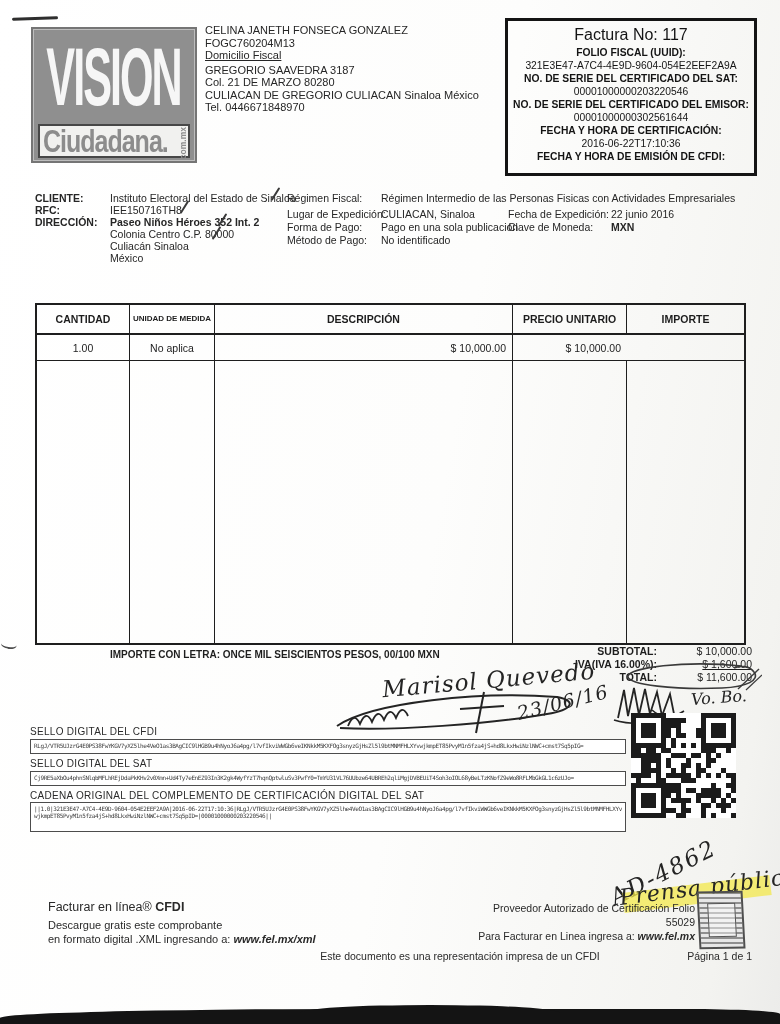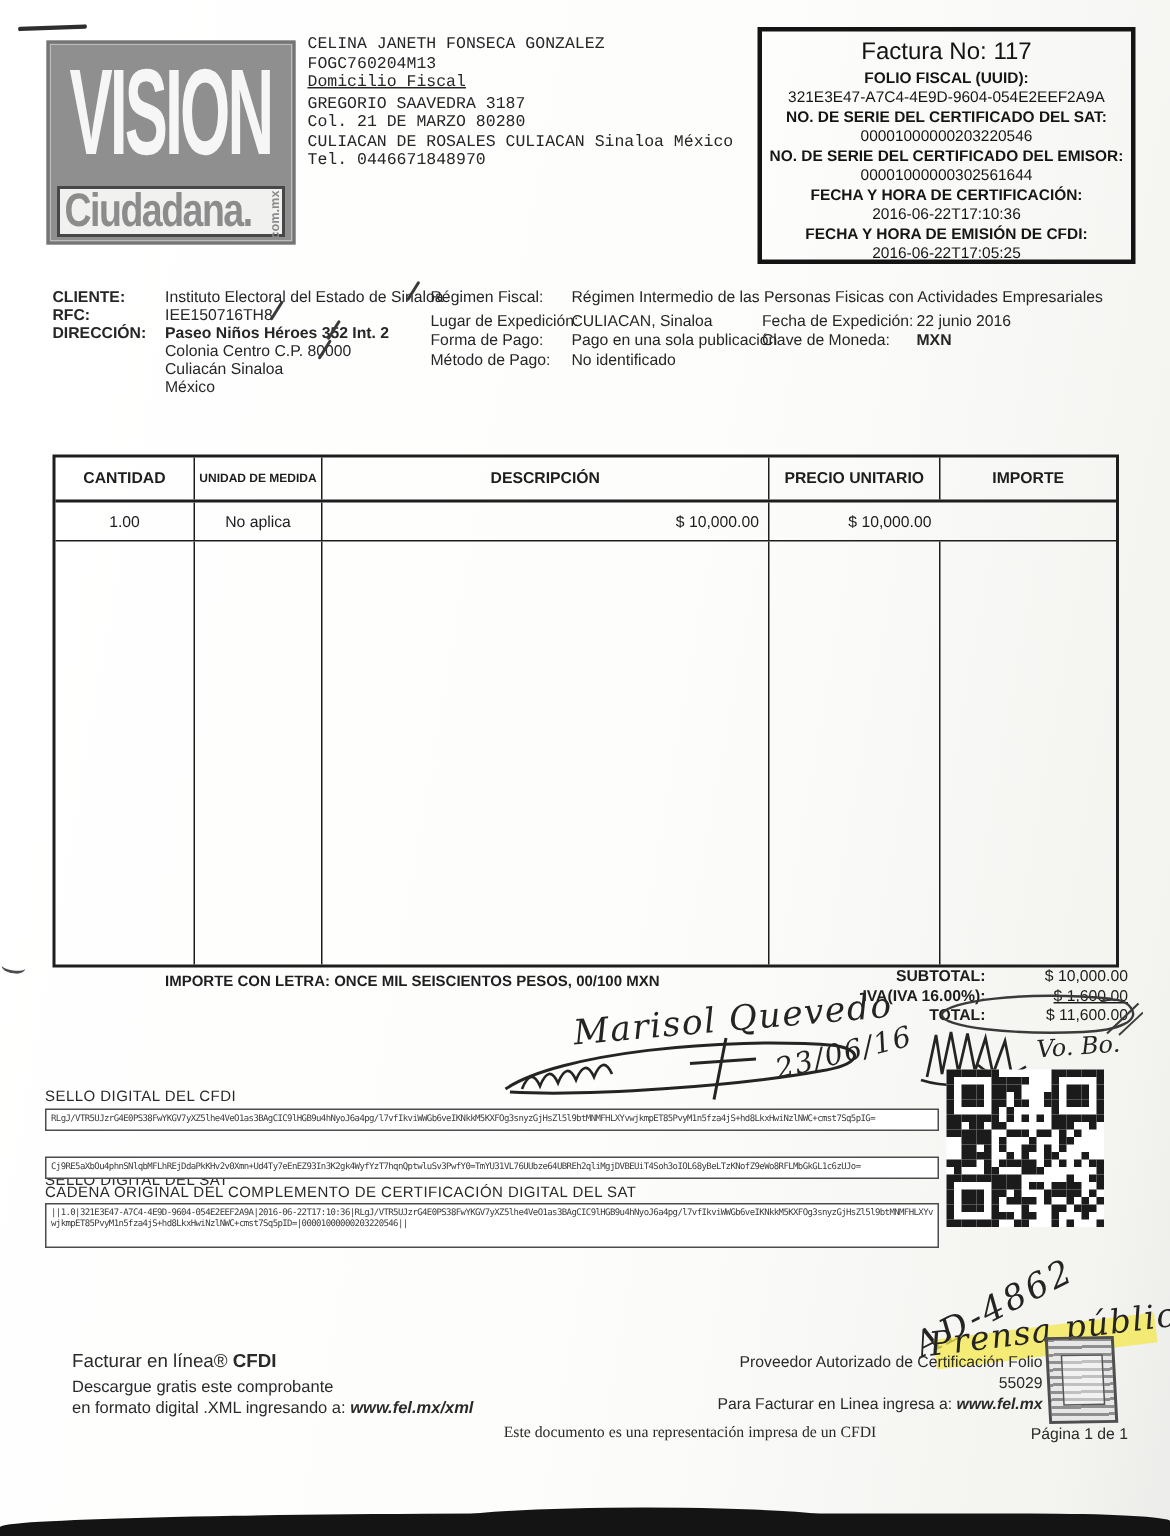--- a/index.html
+++ b/index.html
@@ -17,21 +17,21 @@
   .logo-vision span { color:#f6f6f6; font-weight:bold; font-size:44px; letter-spacing:-2px;
           transform:scaleY(1.85) scaleX(0.98); }
   .logo-strip { position:relative; margin-top:2px; height:34px; background:#f1f1ef;
           border:2px solid #474747; display:flex; align-items:center; padding-left:3px; }
   .logo-strip .cname { color:#8c8c8c; font-weight:bold; font-size:25px; letter-spacing:-1px;
           transform:scaleY(1.25); }
   .logo-commx { position:absolute; right:0px; top:1px; writing-mode:vertical-rl;
           transform:rotate(180deg); font-size:8.5px; font-weight:bold; color:#8c8c8c; }
 
   
-  .emitter { left:205px; top:24px; font-size:11px; line-height:12.5px; color:#262626;font-family:Liberation Mono, monospace; }
+  .emitter { left:205px; top:24px; font-size:11px; line-height:12.5px; color:#262626; }
   .emitter .u { text-decoration:underline; }
   .emitter .gap { height:2px; }
 
   
   .fbox { left:505px; top:18px; width:252px; height:158px; border:3px solid #141414;
           text-align:center; padding-top:5px; font-size:10.3px; line-height:13px; color:#141414; }
   .fbox .ftitle { font-size:16px; line-height:18px; margin-bottom:2px; }
   .fbox .flabel { font-weight:bold; }
 
   
@@ -88,21 +88,21 @@
            transform:rotate(-3deg) skewY(2deg);
            background:repeating-linear-gradient(0deg,#e7e7e7 0 3px,#8f8f8f 3px 5px); }
   .stamp i { position:absolute; left:8px; top:10px; width:28px; height:34px; border:1px solid #555; background:rgba(255,255,255,.45); }
 
   
   .fel { left:48px; top:900px; font-size:12.5px; color:#2a2a2a; }
   .fel b { font-weight:bold; }
   .fel-sub { left:48px; top:919px; font-size:11px; line-height:13.5px; color:#2a2a2a; }
   .url { font-weight:bold; font-style:italic; }
   .pac { left:465px; top:901px; width:230px; text-align:right; font-size:10.5px; line-height:14px; color:#2a2a2a; }
-  .note { left:150px; top:950px; width:620px; text-align:center; font-size:10.5px; color:#2a2a2a;font-family:Liberation Serif, serif; }
+  .note { left:150px; top:950px; width:620px; text-align:center; font-size:10.5px; color:#2a2a2a; }
   .pageno { right:28px; top:950px; font-size:10.5px; color:#2a2a2a; }
 
   .scan-edge { left:0; bottom:0; width:780px; height:15px; background:#141414;
                border-radius:45% 12% 0 0 / 9px 5px 0 0; }
   .scan-edge::before { content:""; position:absolute; left:300px; top:-4px; width:260px; height:8px;
                background:#141414; border-radius:50% 50% 0 0 / 8px 8px 0 0; }
 </style>
 </head>
 <body>
 
@@ -120,36 +120,35 @@
     </div>
   </div>
 
   <div class="abs emitter">
     <div>CELINA JANETH FONSECA GONZALEZ</div>
     <div>FOGC760204M13</div>
     <div class="u">Domicilio Fiscal</div>
     <div class="gap"></div>
     <div>GREGORIO SAAVEDRA 3187</div>
     <div>Col. 21 DE MARZO 80280</div>
-    <div>CULIACAN DE ROSALES CULIACAN Sinaloa México</div>
+    <div>CULIACAN DE GREGORIO CULIACAN Sinaloa México</div>
     <div>Tel. 0446671848970</div>
   </div>
 
   <div class="abs fbox">
     <div class="ftitle">Factura No: 117</div>
     <div class="flabel">FOLIO FISCAL (UUID):</div>
     <div>321E3E47-A7C4-4E9D-9604-054E2EEF2A9A</div>
     <div class="flabel">NO. DE SERIE DEL CERTIFICADO DEL SAT:</div>
     <div>00001000000203220546</div>
     <div class="flabel">NO. DE SERIE DEL CERTIFICADO DEL EMISOR:</div>
     <div>00001000000302561644</div>
     <div class="flabel">FECHA Y HORA DE CERTIFICACIÓN:</div>
     <div>2016-06-22T17:10:36</div>
     <div class="flabel">FECHA Y HORA DE EMISIÓN DE CFDI:</div>
-    <div>2016-06-22T17:05:25</div>
   </div>
 
   <div class="abs small lbl" style="left:35px; top:192px;">CLIENTE:</div>
   <div class="abs small" style="left:110px; top:192px;">Instituto Electoral del Estado de Sinaloa</div>
   <div class="abs small lbl" style="left:35px; top:204px;">RFC:</div>
   <div class="abs small" style="left:110px; top:204px;">IEE150716TH8</div>
   <div class="abs small lbl" style="left:35px; top:216px;">DIRECCIÓN:</div>
   <div class="abs small" style="left:110px; top:216px;font-weight:bold;">Paseo Niños Héroes 352 Int. 2</div>
   <div class="abs small" style="left:110px; top:228px;">Colonia Centro C.P. 80000</div>
   <div class="abs small" style="left:110px; top:240px;">Culiacán Sinaloa</div>
@@ -231,21 +230,21 @@
   <div class="abs hand hw-date">23/06/16</div>
   <svg class="abs" style="left:612px; top:680px;" width="80" height="50" viewBox="0 0 80 50">
     <path d="M6,38 L12,10 L16,36 L22,8 L27,35 L33,9 L38,34 L45,12 L50,36 L58,14 L62,34" fill="none" stroke="#242424" stroke-width="1.8"></path>
     <path d="M2,40 C20,46 55,44 76,36" fill="none" stroke="#242424" stroke-width="1.8"></path>
     <path d="M40,30 q14,13 32,1" fill="none" stroke="#242424" stroke-width="1.6"></path>
   </svg>
   <div class="abs hand hw-vobo">Vo. Bo.</div>
 
   <div class="abs seal-label" style="left:30px; top:726px;text-align:center;">SELLO DIGITAL DEL CFDI</div>
   <div class="abs seal-box seal-line" style="left:30px; top:739px;">RLgJ/VTR5UJzrG4E0PS38FwYKGV7yXZ5lhe4VeO1as3BAgCIC9lHGB9u4hNyoJ6a4pg/l7vfIkviWWGb6veIKNkkM5KXFOg3snyzGjHsZl5l9btMNMFHLXYvwjkmpET85PvyM1n5fza4jS+hd8LkxHwiNzlNWC+cmst7Sq5pIG=</div>
-  <div class="abs seal-label" style="left:30px; top:758px;margin-top:24px;">SELLO DIGITAL DEL SAT</div>
+  <div class="abs seal-label" style="left:30px; top:758px;">SELLO DIGITAL DEL SAT</div>
   <div class="abs seal-box seal-line" style="left:30px; top:771px;">Cj9RE5aXbOu4phnSNlqbMFLhREjDdaPkKHv2v0Xmn+Ud4Ty7eEnEZ93In3K2gk4WyfYzT7hqnQptwluSv3PwfY0=TmYU31VL76UUbze64UBREh2qliMgjDVBEUiT4Soh3oIOL68yBeLTzKNofZ9eWo8RFLMbGkGL1c6zUJo=</div>
   <div class="abs seal-label" style="left:30px; top:790px;">CADENA ORIGINAL DEL COMPLEMENTO DE CERTIFICACIÓN DIGITAL DEL SAT</div>
   <div class="abs seal-box seal-multi" style="left:30px; top:802px;">||1.0|321E3E47-A7C4-4E9D-9604-054E2EEF2A9A|2016-06-22T17:10:36|RLgJ/VTR5UJzrG4E0PS38FwYKGV7yXZ5lhe4VeO1as3BAgCIC9lHGB9u4hNyoJ6a4pg/l7vfIkviWWGb6veIKNkkM5KXFOg3snyzGjHsZl5l9btMNMFHLXYvwjkmpET85PvyM1n5fza4jS+hd8LkxHwiNzlNWC+cmst7Sq5pID=|00001000000203220546||</div>
 
   <div class="abs qr">
       <div style="position: absolute; left: 0px; top: 0px; width: 5px; height: 5px; background: rgb(27, 27, 27);"></div>
       <div style="position: absolute; left: 5px; top: 0px; width: 5px; height: 5px; background: rgb(27, 27, 27);"></div>
       <div style="position: absolute; left: 10px; top: 0px; width: 5px; height: 5px; background: rgb(27, 27, 27);"></div>
       <div style="position: absolute; left: 15px; top: 0px; width: 5px; height: 5px; background: rgb(27, 27, 27);"></div>
       <div style="position: absolute; left: 20px; top: 0px; width: 5px; height: 5px; background: rgb(27, 27, 27);"></div>

